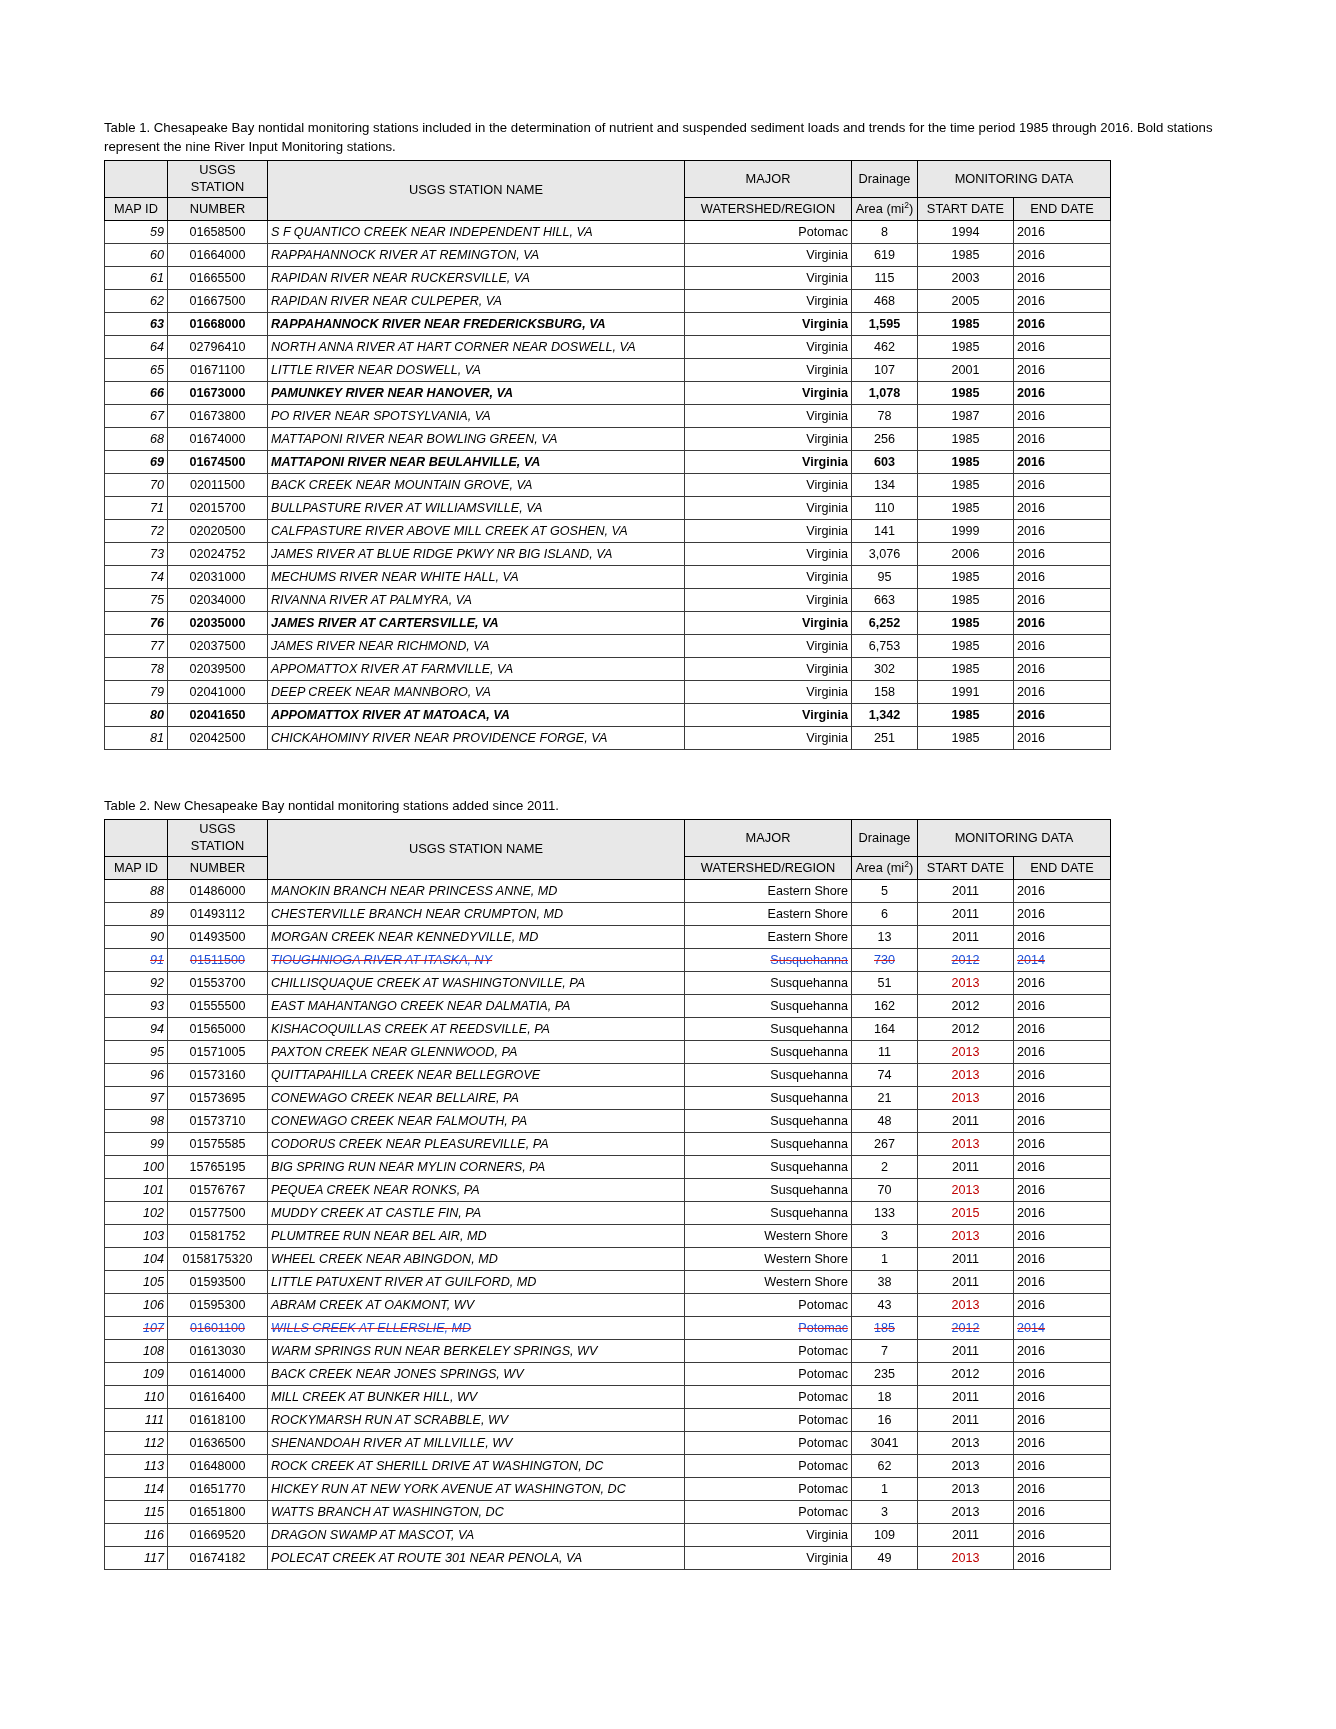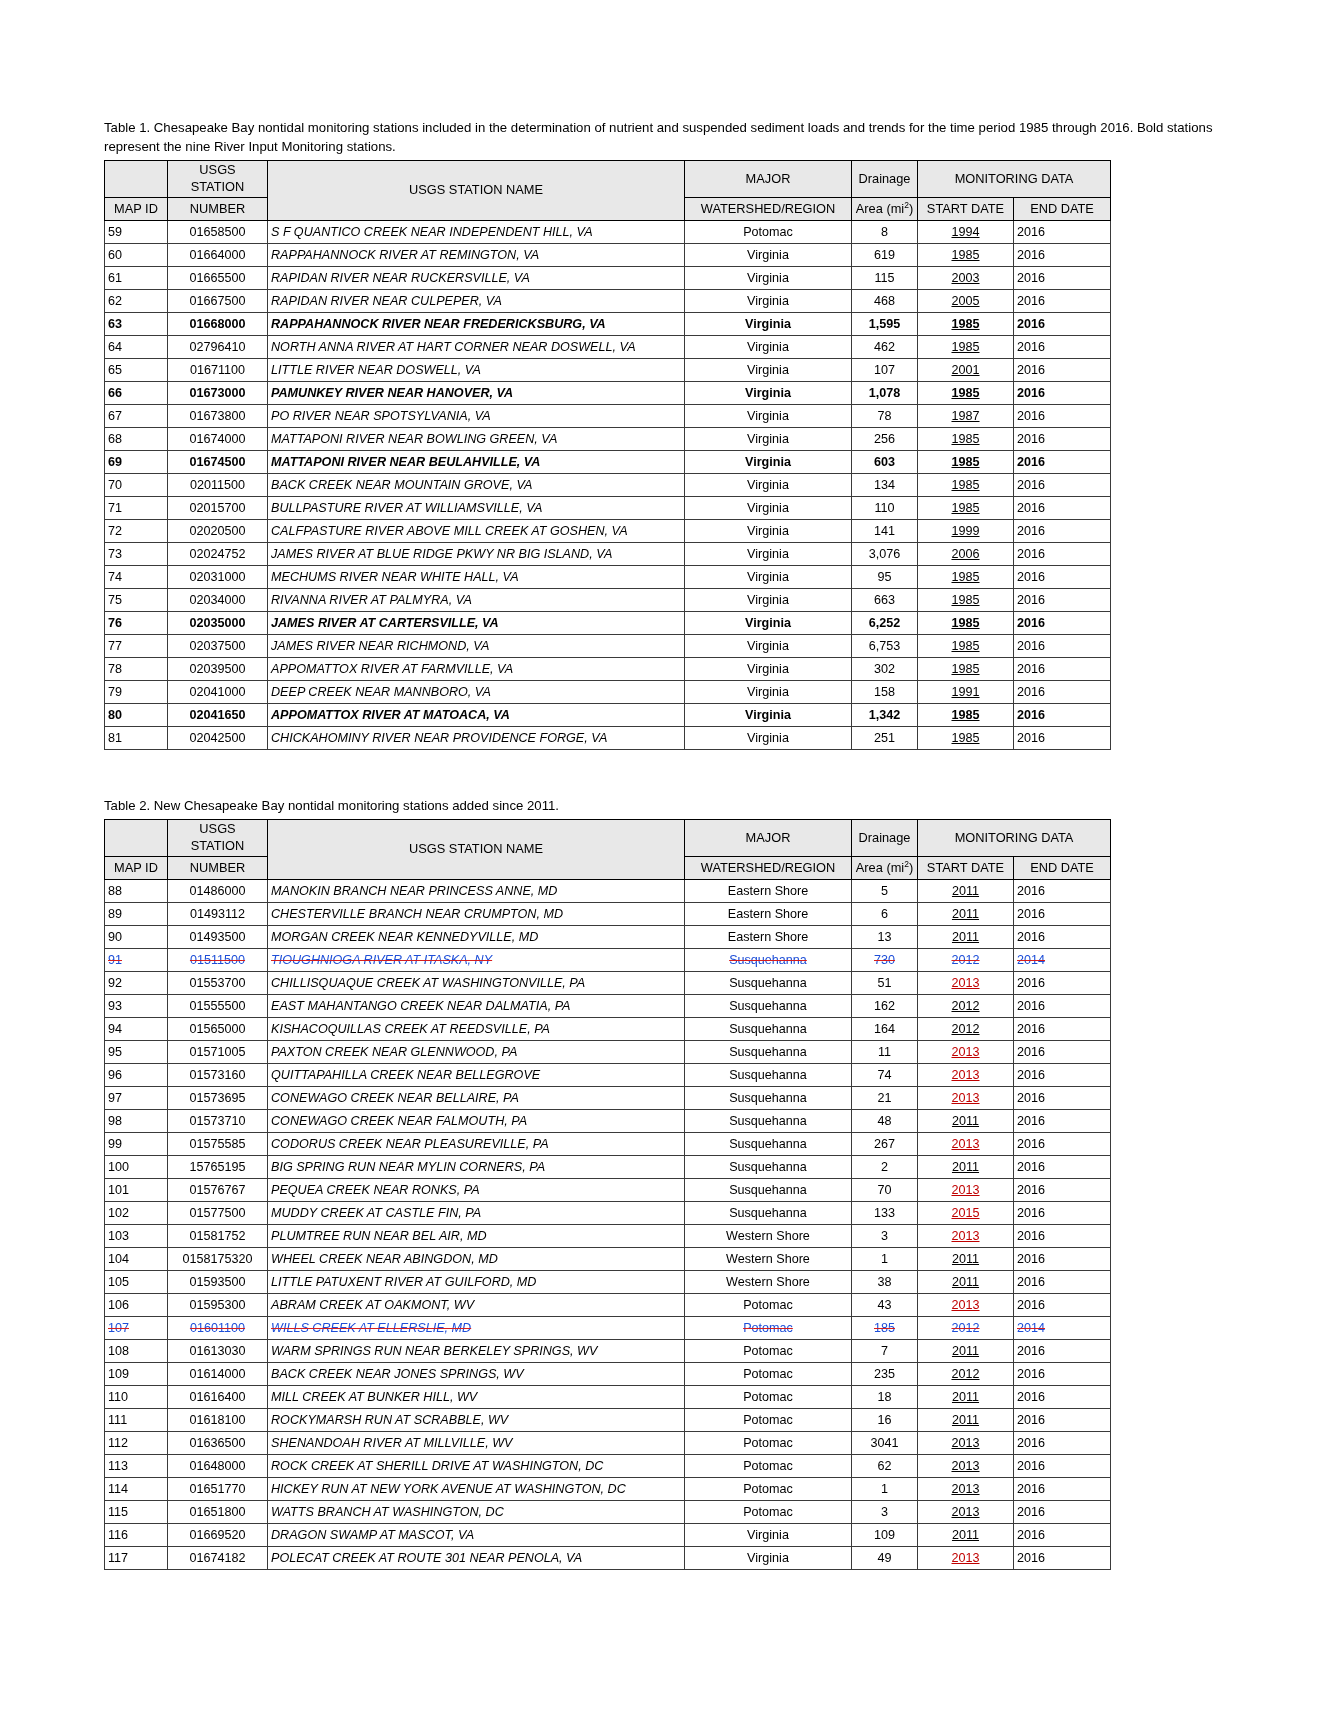--- a/index.html
+++ b/index.html
@@ -52,26 +52,26 @@
   thead th.hdr-tall { height: 23px; }
   
   col.c-mapid   { width: 63px; }
   col.c-number  { width: 100px; }
   col.c-name    { width: 417px; }
   col.c-region  { width: 167px; }
   col.c-area    { width: 66px; }
   col.c-start   { width: 96px; }
   col.c-end     { width: 97px; }
 
-  td.mapid   { text-align: left; }
+  td.mapid   { text-align: right; font-style: italic; }
   td.number  { text-align: center; }
   td.name    { text-align: left; padding-left: 5px; font-style: italic; }
-  td.region  { text-align: center; }
+  td.region  { text-align: right; }
   td.area    { text-align: center; }
-  td.start   { text-align: center; text-decoration: underline; }
+  td.start   { text-align: center; }
   td.end     { text-align: left; }
 
   tr.bold td { font-weight: bold; }
   tr.retired td {
     color: #1d4ed8;
     text-decoration: line-through;
     text-decoration-color: #d81d1d;
   }
   td.red { color: #c00000; }
   .sup { font-size: 8.5px; vertical-align: super; }

